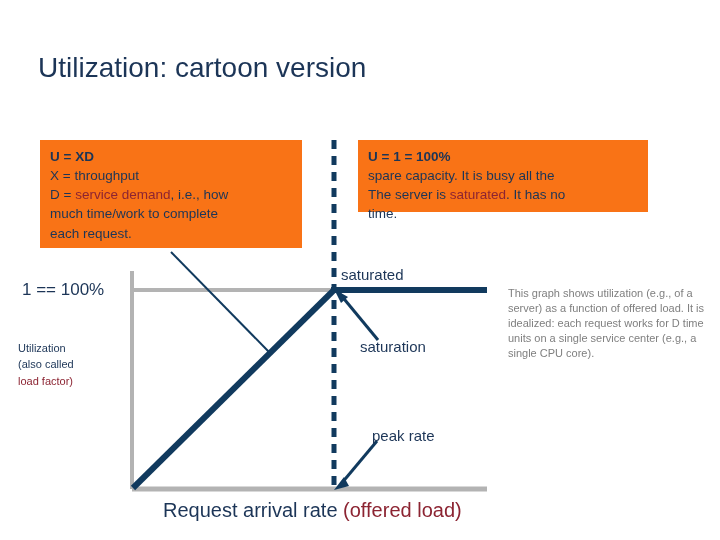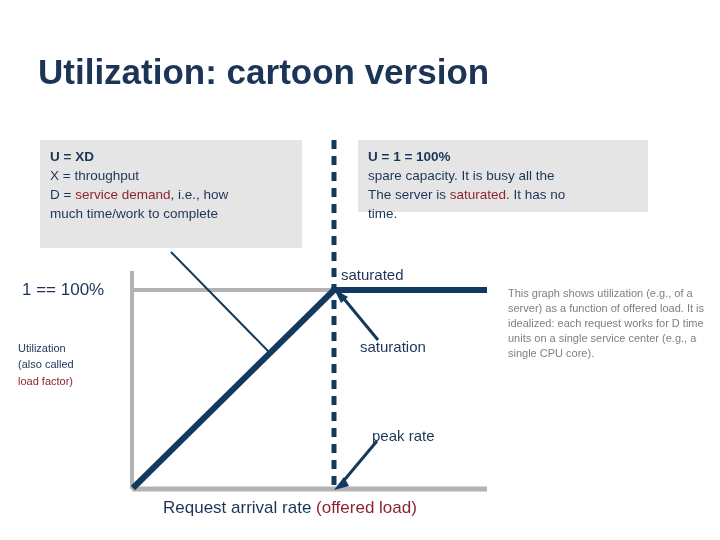--- a/index.html
+++ b/index.html
@@ -16,31 +16,31 @@
     font-family: "Liberation Sans", sans-serif;
     -webkit-font-smoothing: none;
   }
 
   
   #slide-title {
     position: absolute;
     left: 38px;
     top: 52px;
     width: 640px;
-    font-size: 35px;
-    font-weight: 700;
+    font-size: 28px;
+    font-weight: 400;
     color: #1c3557;
     letter-spacing: 0px;
     white-space: nowrap;
   }
 
   
   .callout {
     position: absolute;
-    background: #e5e5e5;
+    background: #f97316;
     color: #1c3557;
     font-size: 13.5px;
     line-height: 1.42;
     padding: 7px 10px 8px 10px;
     box-sizing: border-box;
   }
   #callout-left {
     left: 40px;
     top: 140px;
     width: 262px;
@@ -97,21 +97,21 @@
     font-size: 15px;
   }
   #label-peak-rate {
     left: 372px;
     top: 426px;
     font-size: 15px;
   }
   #label-xaxis {
     left: 163px;
     top: 497px;
-    font-size: 17px;
+    font-size: 20px;
   }
 
   
   #explanation {
     position: absolute;
     left: 508px;
     top: 286px;
     width: 200px;
     color: #7f7f7f;
     font-size: 11px;
@@ -148,20 +148,21 @@
     <polygon points="334,490 344,477 349,486" fill="#113a5e"></polygon>
   </svg>
 
   <div class="callout" id="callout-left">
     <div>
       <b>U = XD</b>
     </div>
     <div>X = throughput</div>
     <div><span>D = </span><span class="hl">service demand</span><span>, i.e., how</span></div>
     <div>much time/work to complete</div>
+    <div>each request.</div>
   </div>
 
   <div class="callout" id="callout-right">
     <div>
       <b>U = 1 = 100%</b>
     </div>
     <div>spare capacity.  It is busy all the</div>
     <div><span>The server is </span><span class="hl">saturated</span><span>.  It has no</span></div>
     <div>time.</div>
   </div>

